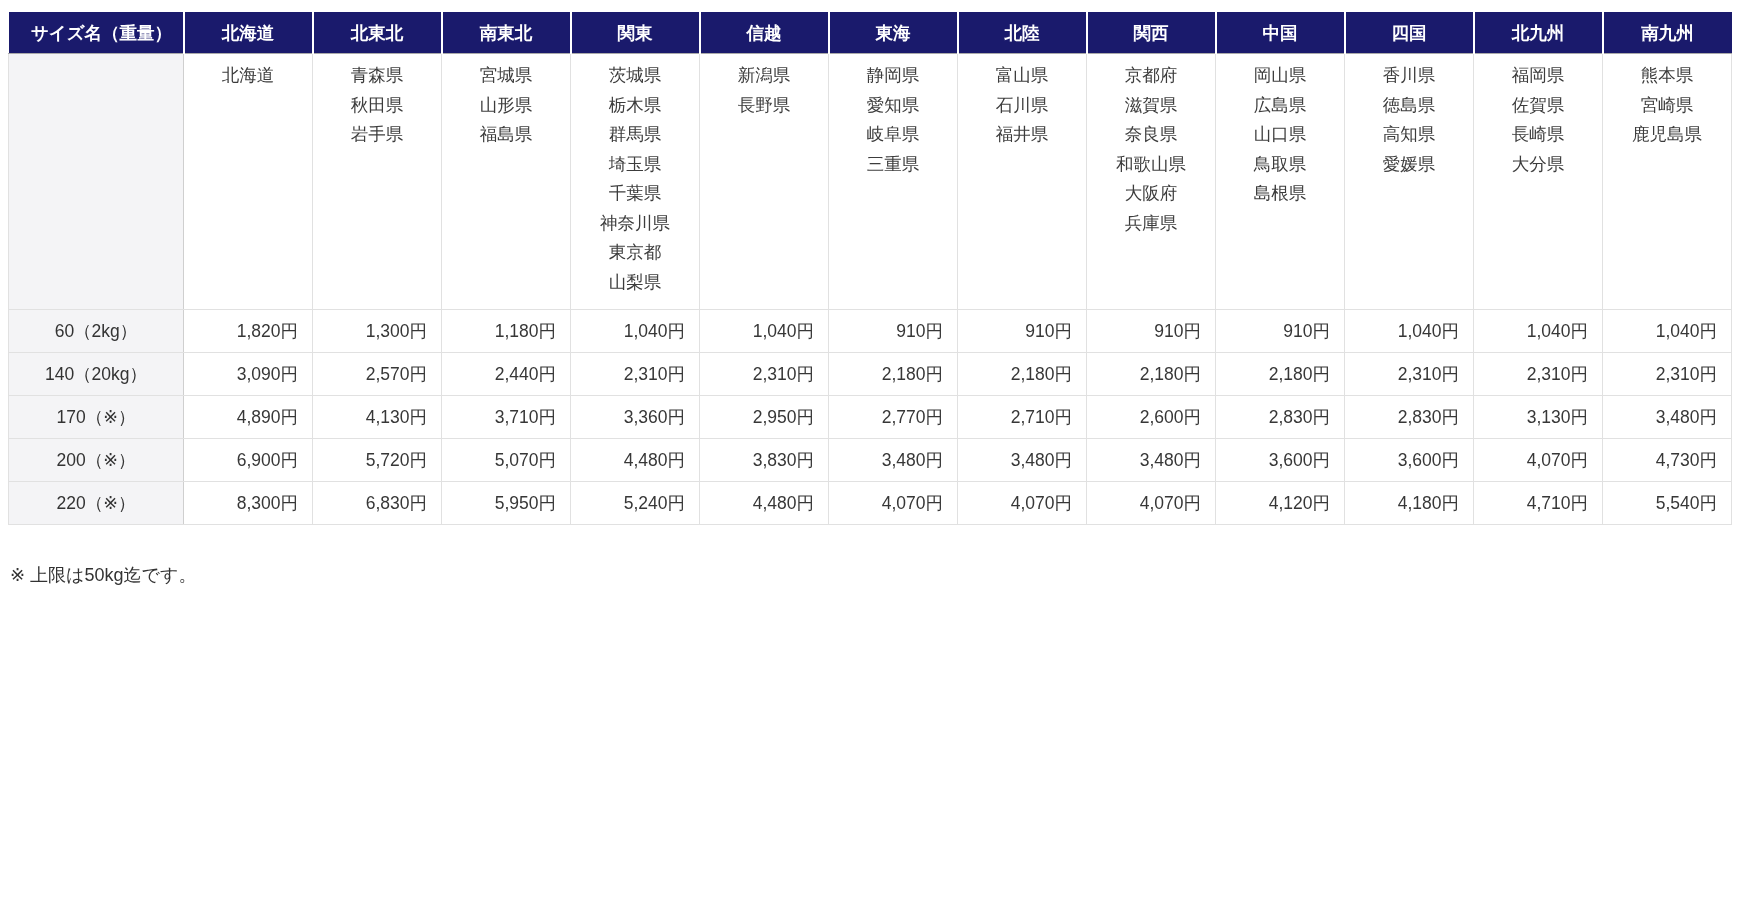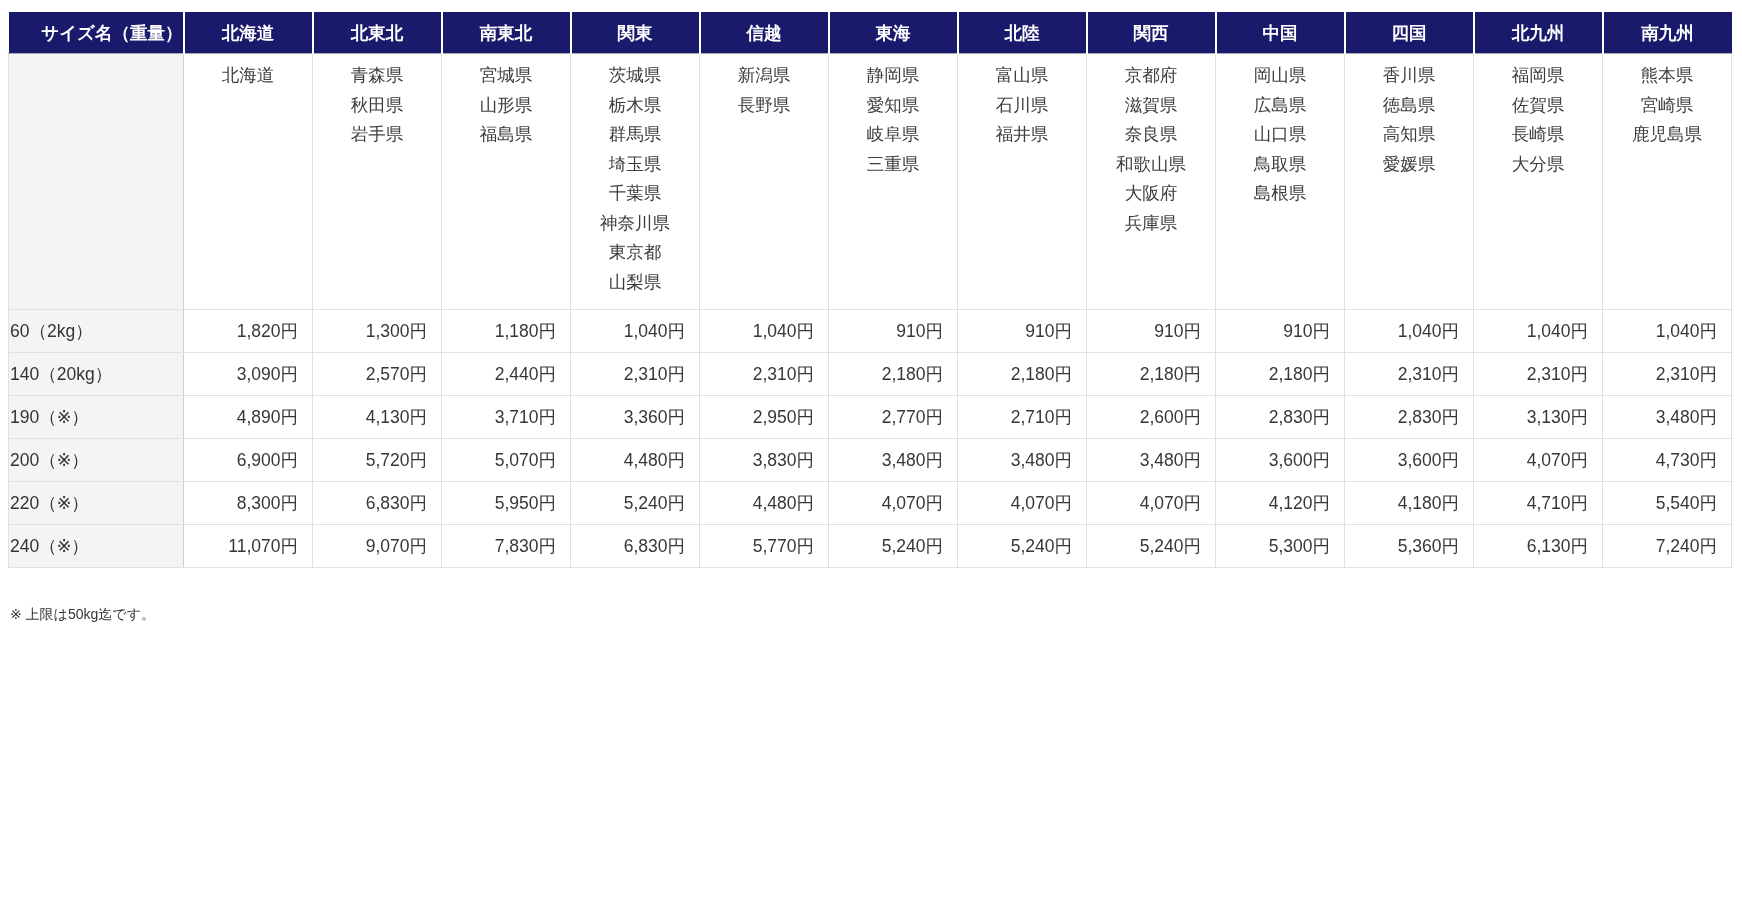--- a/index.html
+++ b/index.html
@@ -30,34 +30,34 @@
     color: #ffffff;
     font-weight: bold;
     font-size: 17.5px;
     height: 41px;
     padding: 0;
     text-align: center;
     border-right: 2px solid #ffffff;
     border-bottom: 1px solid #aaaaaa;
   }
   thead th.size-head {
-    text-align: right;
+    text-align: center;
     padding-left: 12px;
     font-family: Liberation Serif, serif;
   }
   thead th:last-child { border-right: none; }
 
   tbody td {
     border: 1px solid #e1e1e1;
     font-size: 17.5px;
     background: #ffffff;
   }
   td.size-cell {
     background: #f4f4f6;
-    text-align: left;
+    text-align: center;
     border-left: 1px solid #e1e1e1;
     border-right: 1px solid #cfcfcf;
     color: #333333;
   }
   tr.pref-row td {
     vertical-align: top;
     text-align: center;
     padding: 7px 0 12px 0;
     line-height: 29.5px;
     color: #3c3c3c;
@@ -66,21 +66,21 @@
   tr.price-row td { height: 40px; }
   td.price-cell {
     text-align: right;
     padding-right: 14px;
     color: #373737;
   }
 
   .footnote {
     margin-top: 38px;
     padding-left: 2px;
-    font-size: 14px;
+    font-size: 18px;
     color: #333333;
   }
 </style>
 </head>
 <body>
 
 <div class="page">
 
   <table class="rate-table">
     <colgroup>
@@ -216,21 +216,21 @@
           <td class="price-cell">2,310円</td>
           <td class="price-cell">2,180円</td>
           <td class="price-cell">2,180円</td>
           <td class="price-cell">2,180円</td>
           <td class="price-cell">2,180円</td>
           <td class="price-cell">2,310円</td>
           <td class="price-cell">2,310円</td>
           <td class="price-cell">2,310円</td>
         </tr>
         <tr class="price-row">
-          <td class="size-cell">190（※）</td>
+          <td class="size-cell">170（※）</td>
           <td class="price-cell">4,890円</td>
           <td class="price-cell">4,130円</td>
           <td class="price-cell">3,710円</td>
           <td class="price-cell">3,360円</td>
           <td class="price-cell">2,950円</td>
           <td class="price-cell">2,770円</td>
           <td class="price-cell">2,710円</td>
           <td class="price-cell">2,600円</td>
           <td class="price-cell">2,830円</td>
           <td class="price-cell">2,830円</td>
@@ -260,33 +260,18 @@
           <td class="price-cell">5,240円</td>
           <td class="price-cell">4,480円</td>
           <td class="price-cell">4,070円</td>
           <td class="price-cell">4,070円</td>
           <td class="price-cell">4,070円</td>
           <td class="price-cell">4,120円</td>
           <td class="price-cell">4,180円</td>
           <td class="price-cell">4,710円</td>
           <td class="price-cell">5,540円</td>
         </tr>
-        <tr class="price-row">
-          <td class="size-cell">240（※）</td>
-          <td class="price-cell">11,070円</td>
-          <td class="price-cell">9,070円</td>
-          <td class="price-cell">7,830円</td>
-          <td class="price-cell">6,830円</td>
-          <td class="price-cell">5,770円</td>
-          <td class="price-cell">5,240円</td>
-          <td class="price-cell">5,240円</td>
-          <td class="price-cell">5,240円</td>
-          <td class="price-cell">5,300円</td>
-          <td class="price-cell">5,360円</td>
-          <td class="price-cell">6,130円</td>
-          <td class="price-cell">7,240円</td>
-        </tr>
       </tbody>
   </table>
 
   <div class="footnote">※ 上限は50kg迄です。</div>
 
 </div>
 
 </body></html>

